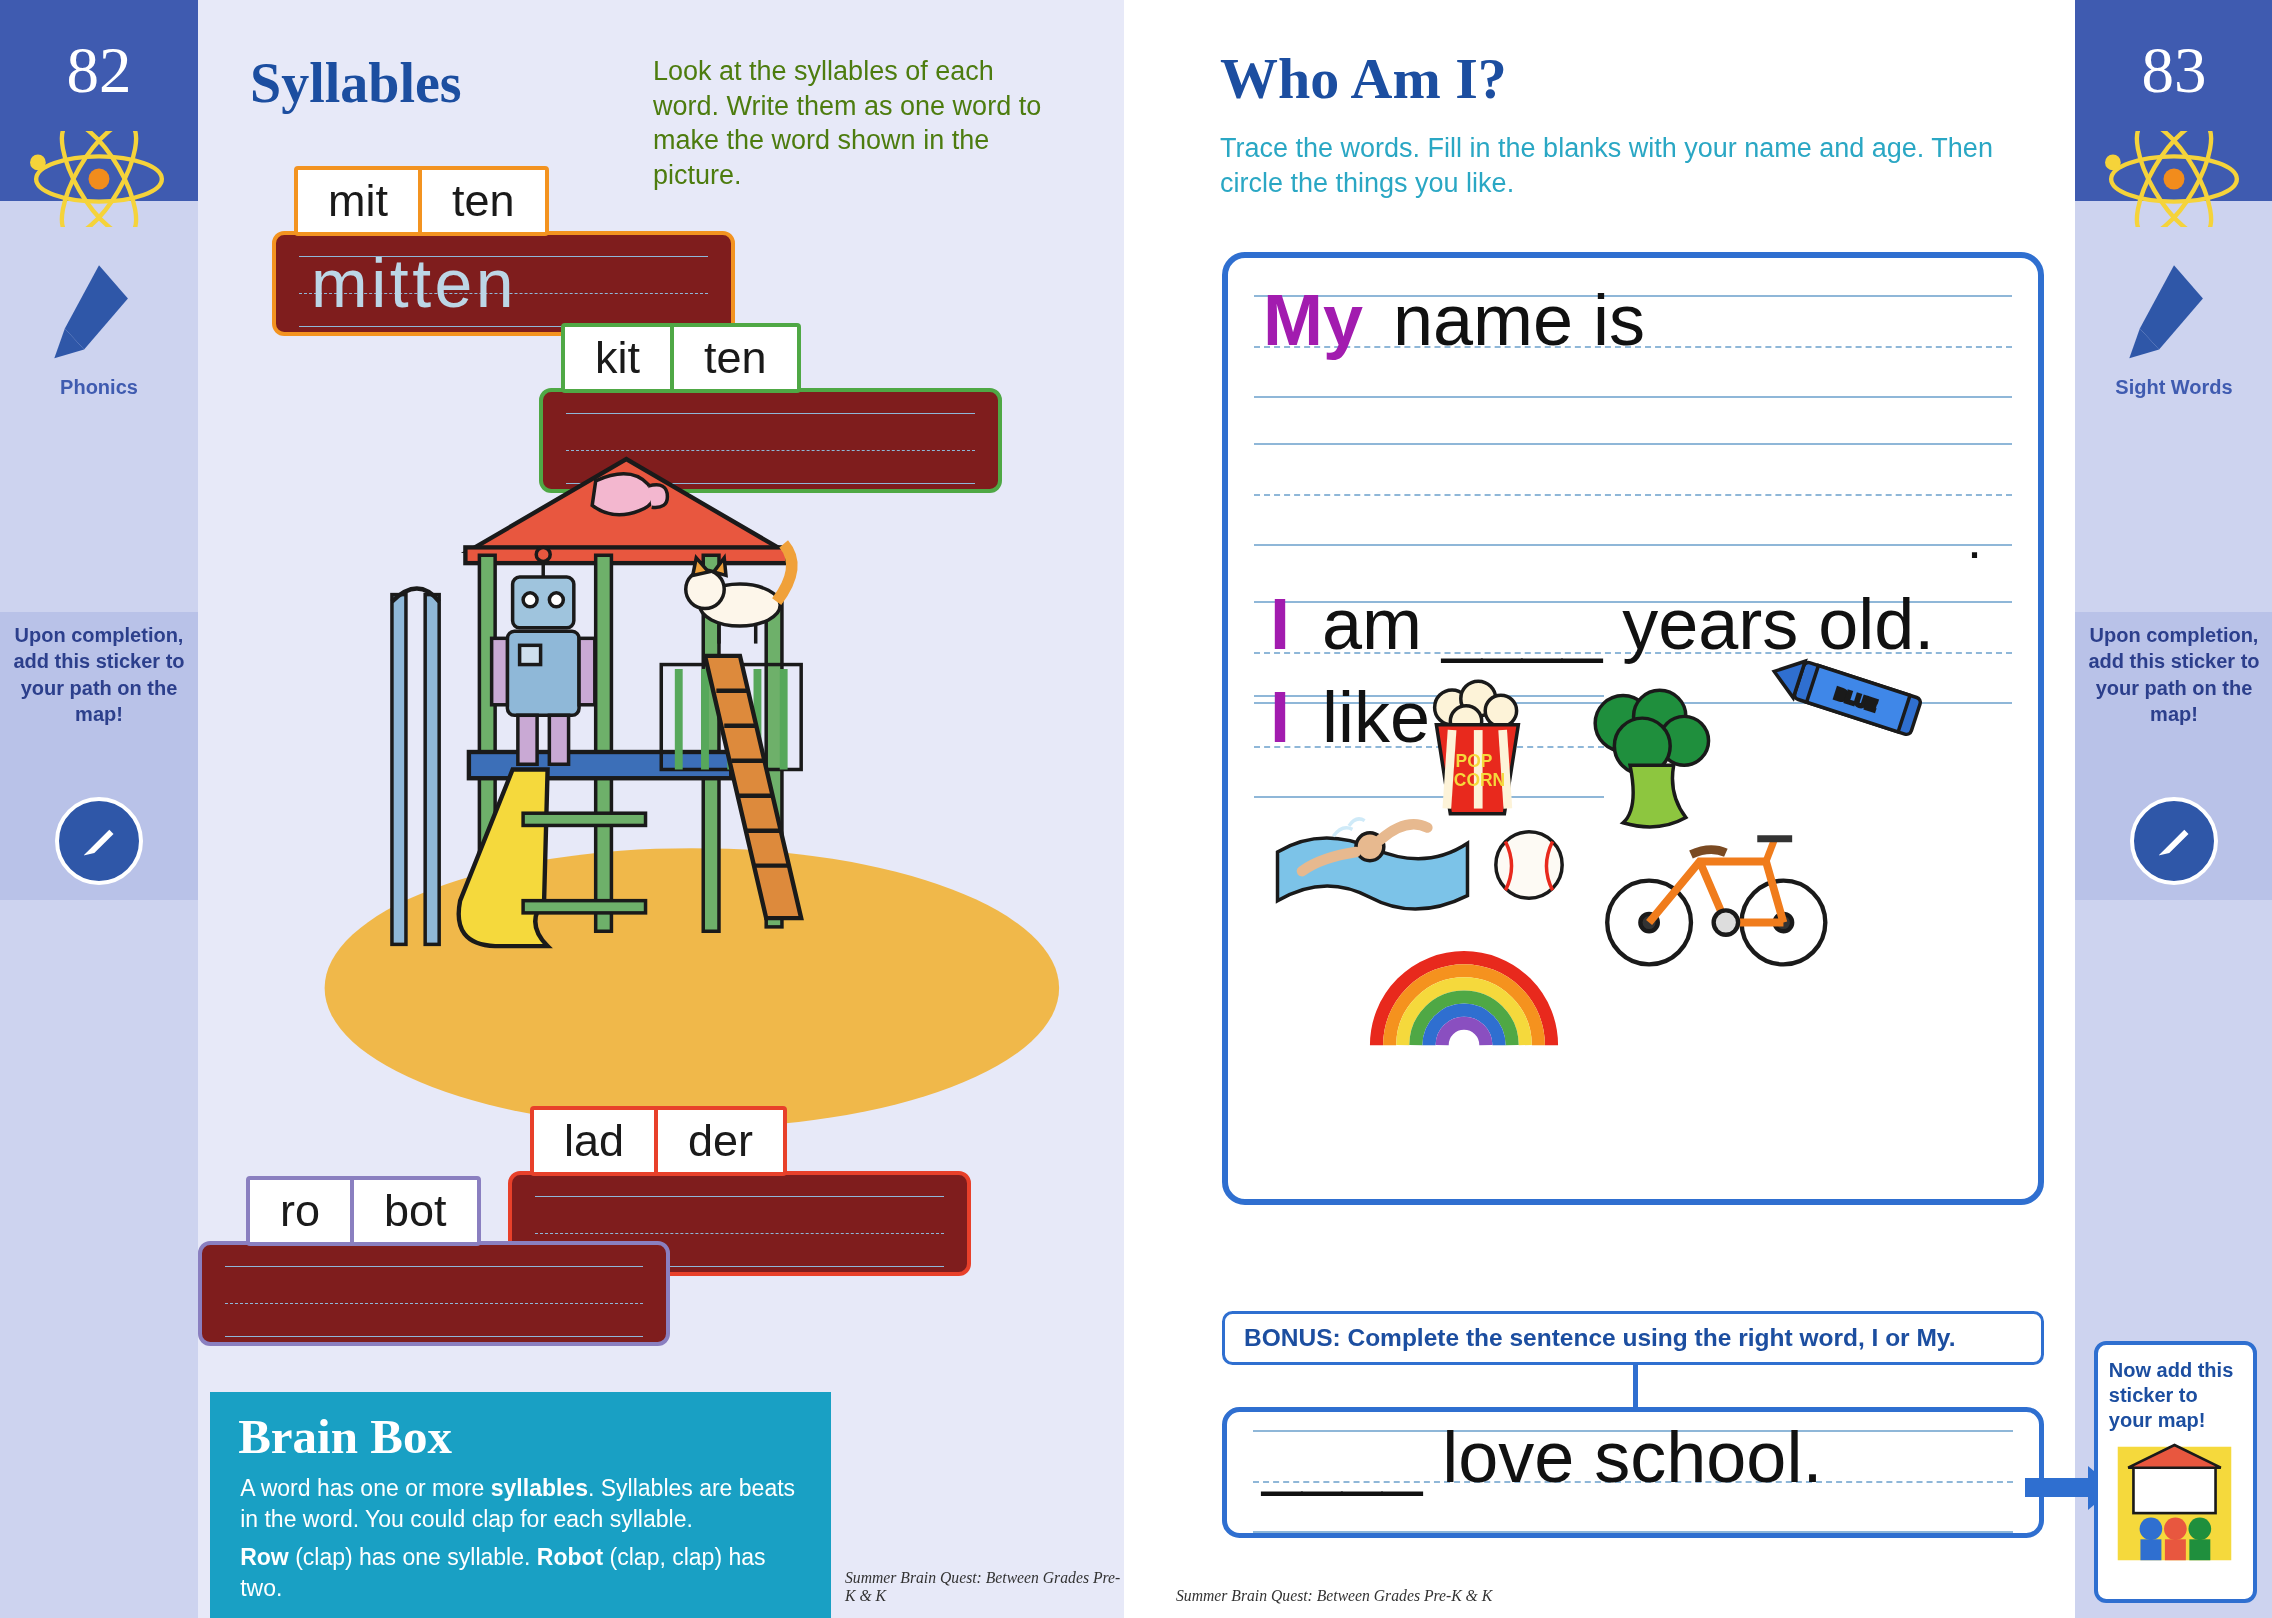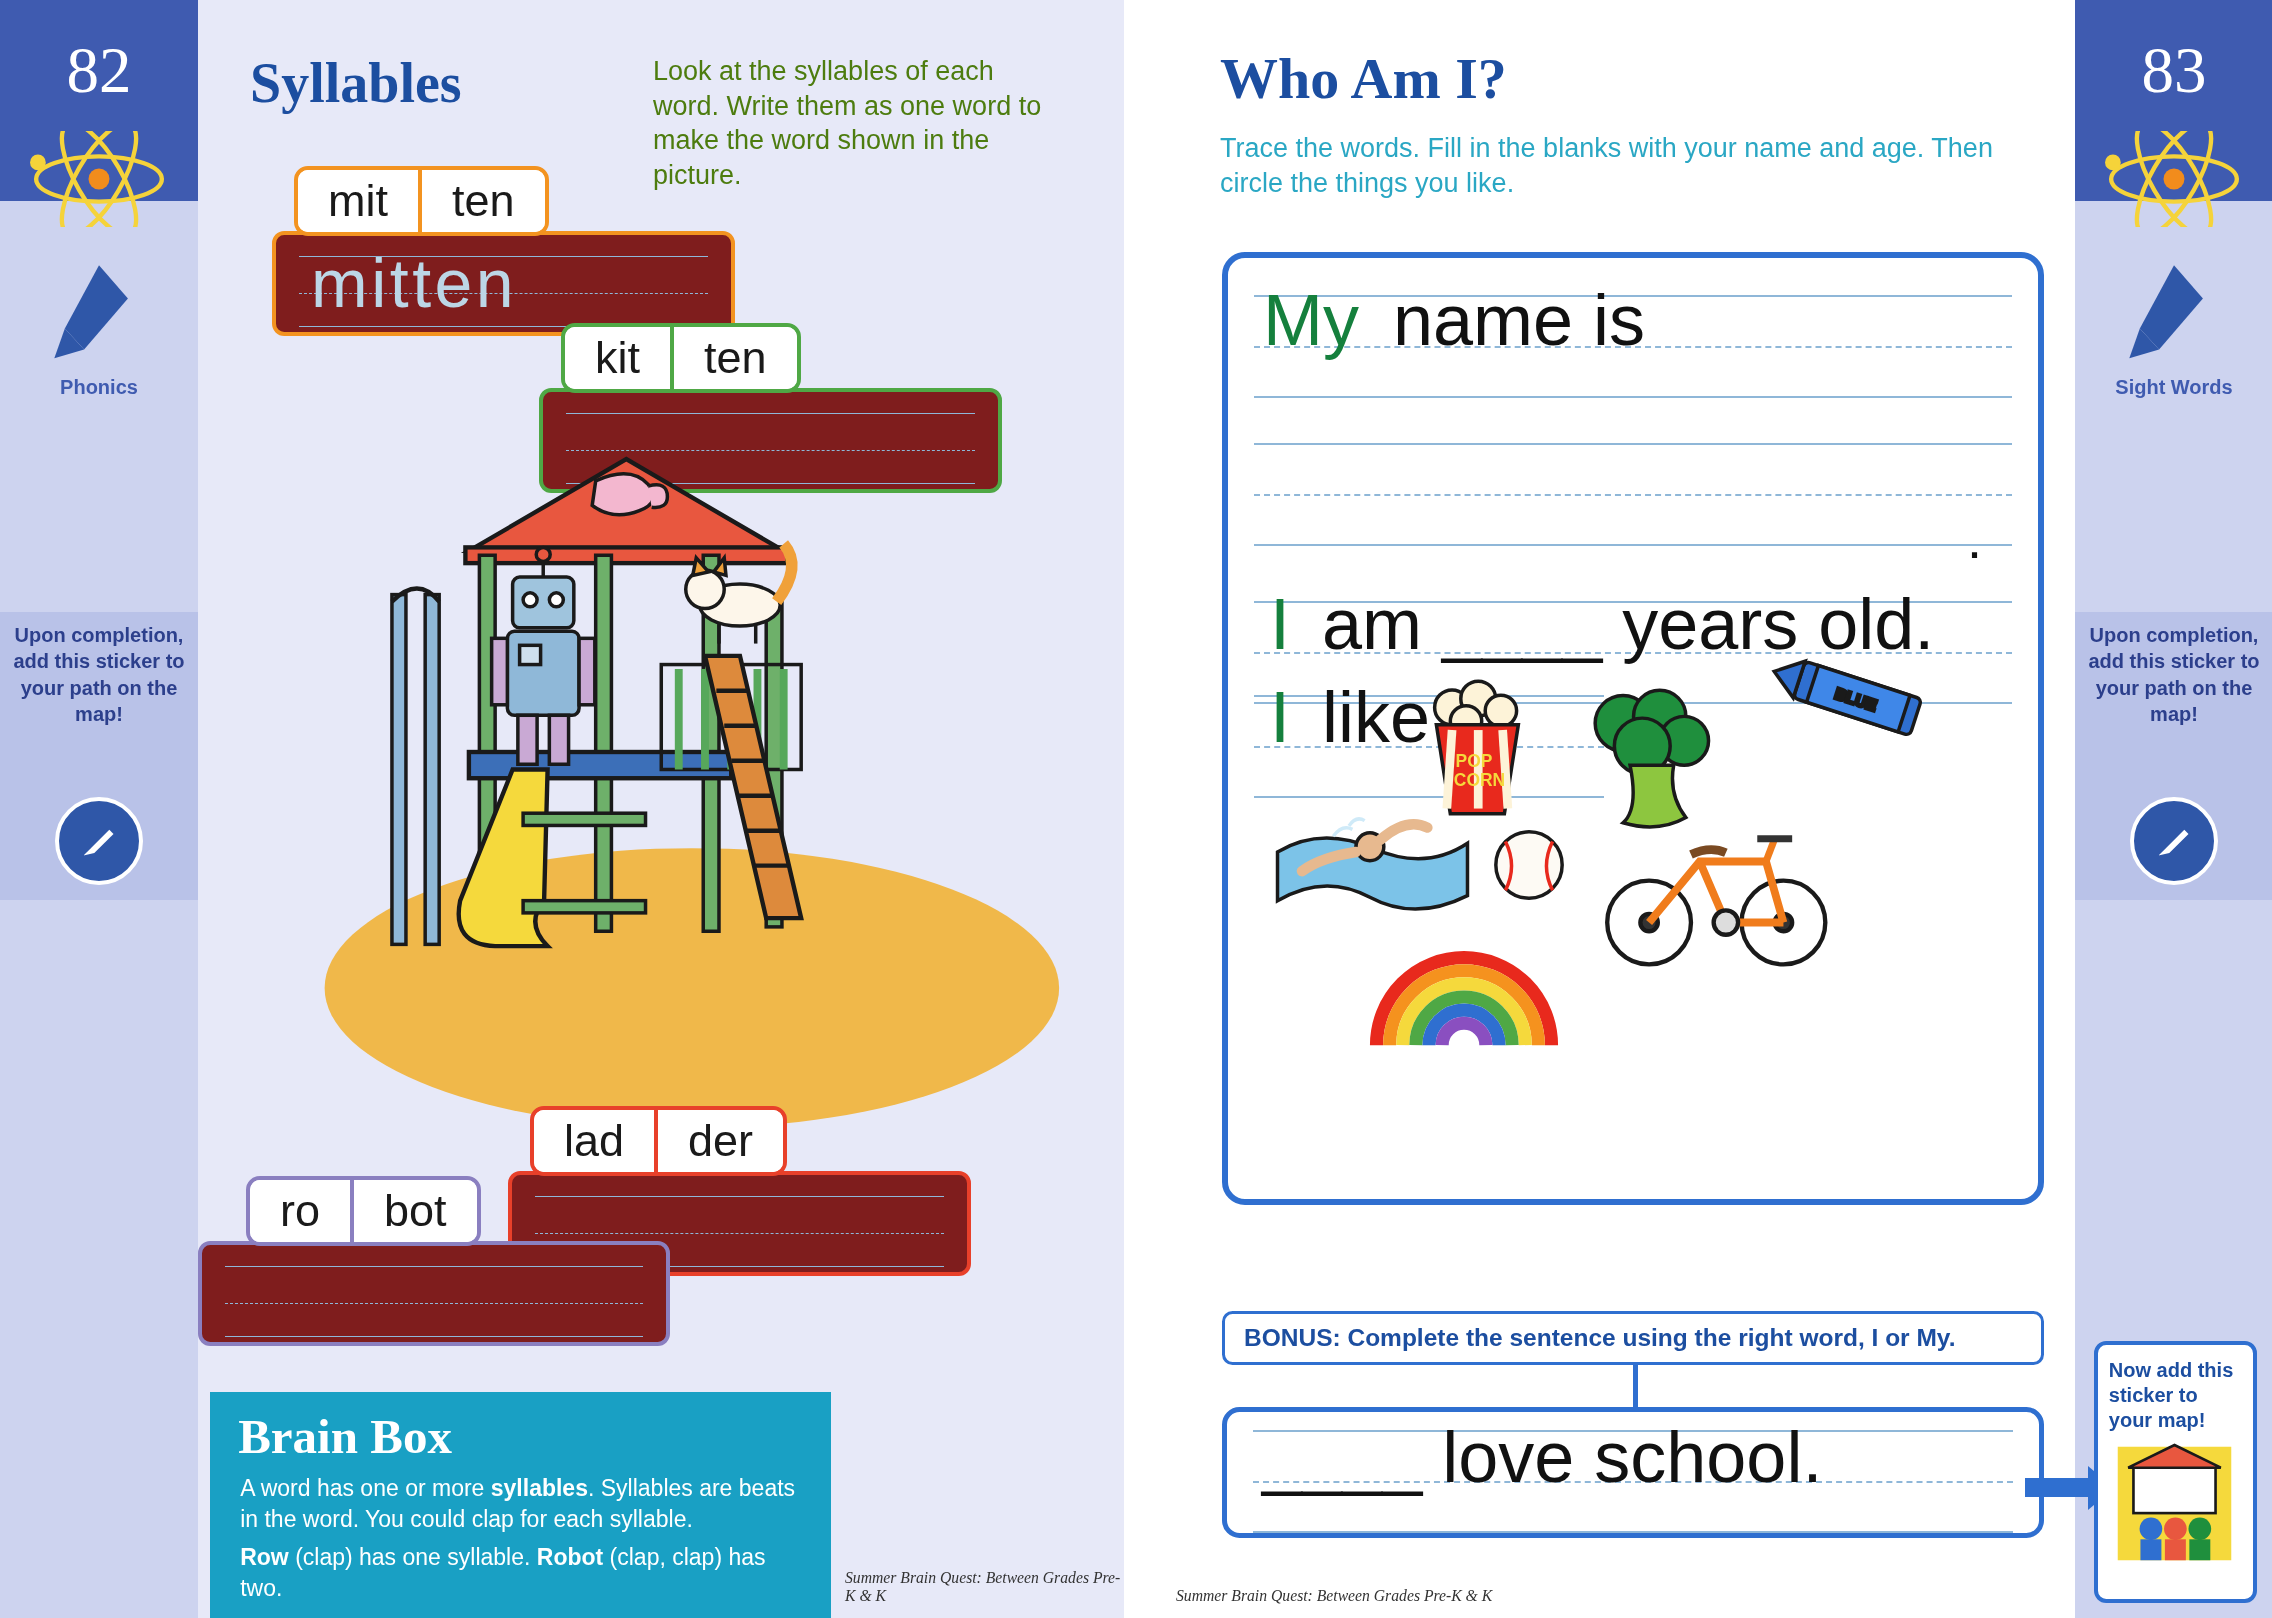--- a/index.html
+++ b/index.html
@@ -50,21 +50,21 @@
     position:absolute;left:52px;top:51px;color:#1c4ea0;
     font-family:"Liberation Serif",serif;font-size:56px;font-weight:bold;
   }
   .instr-left{
     position:absolute;left:455px;top:54px;width:411px;color:#4d7c0f;
     font-size:27px;line-height:1.28;
   }
 
   
   .tilegroup{position:absolute;}
-  .tiles{display:flex;border:4.4px solid #000;border-radius:14px;overflow:hidden;background:#fff;width:fit-content;}
+  .tiles{display:flex;border:4.4px solid #000;border-radius:4px;overflow:hidden;background:#fff;width:fit-content;}
   .tile{
     padding:5.2px 30px;font-size:45px;color:#1a1a1a;
     font-family:"Liberation Sans",sans-serif;background:#fff;
   }
   .tile + .tile{border-left:4.4px solid #000;}
   .writebox{
     border:4.4px solid #000;border-radius:12.2px;background:#7f1d1d;
     height:105px;position:relative;box-sizing:border-box;
   }
   .wl{position:absolute;left:23px;right:23px;border-top:1.7px solid #8fb7d8;}
@@ -121,21 +121,21 @@
     border:6.1px solid #2f6fd0;border-radius:23px;background:#fff;box-sizing:border-box;
   }
   .ruled{position:absolute;left:26px;right:26px;height:105px;}
   .ruled .l1{position:absolute;top:0;left:0;right:0;border-top:2.6px solid #8fb7d8;}
   .ruled .l2{position:absolute;top:51px;left:0;right:0;border-top:2.6px dashed #8fb7d8;}
   .ruled .l3{position:absolute;top:101px;left:0;right:0;border-top:2.6px solid #8fb7d8;}
   .handtext{
     position:absolute;font-family:"Liberation Sans",sans-serif;
     font-size:72px;color:#111;white-space:nowrap;
   }
-  .traced{color:#15803d;}
+  .traced{color:#a21caf;font-weight:bold;}
   .dot-period{position:absolute;font-size:54px;color:#111;}
 
   
   .likeitem{position:absolute;}
 
   .readnote{
     position:absolute;left:98px;top:1224px;width:787px;color:#2aa7c4;
     font-size:27px;line-height:1.3;
   }
   .bonus{

